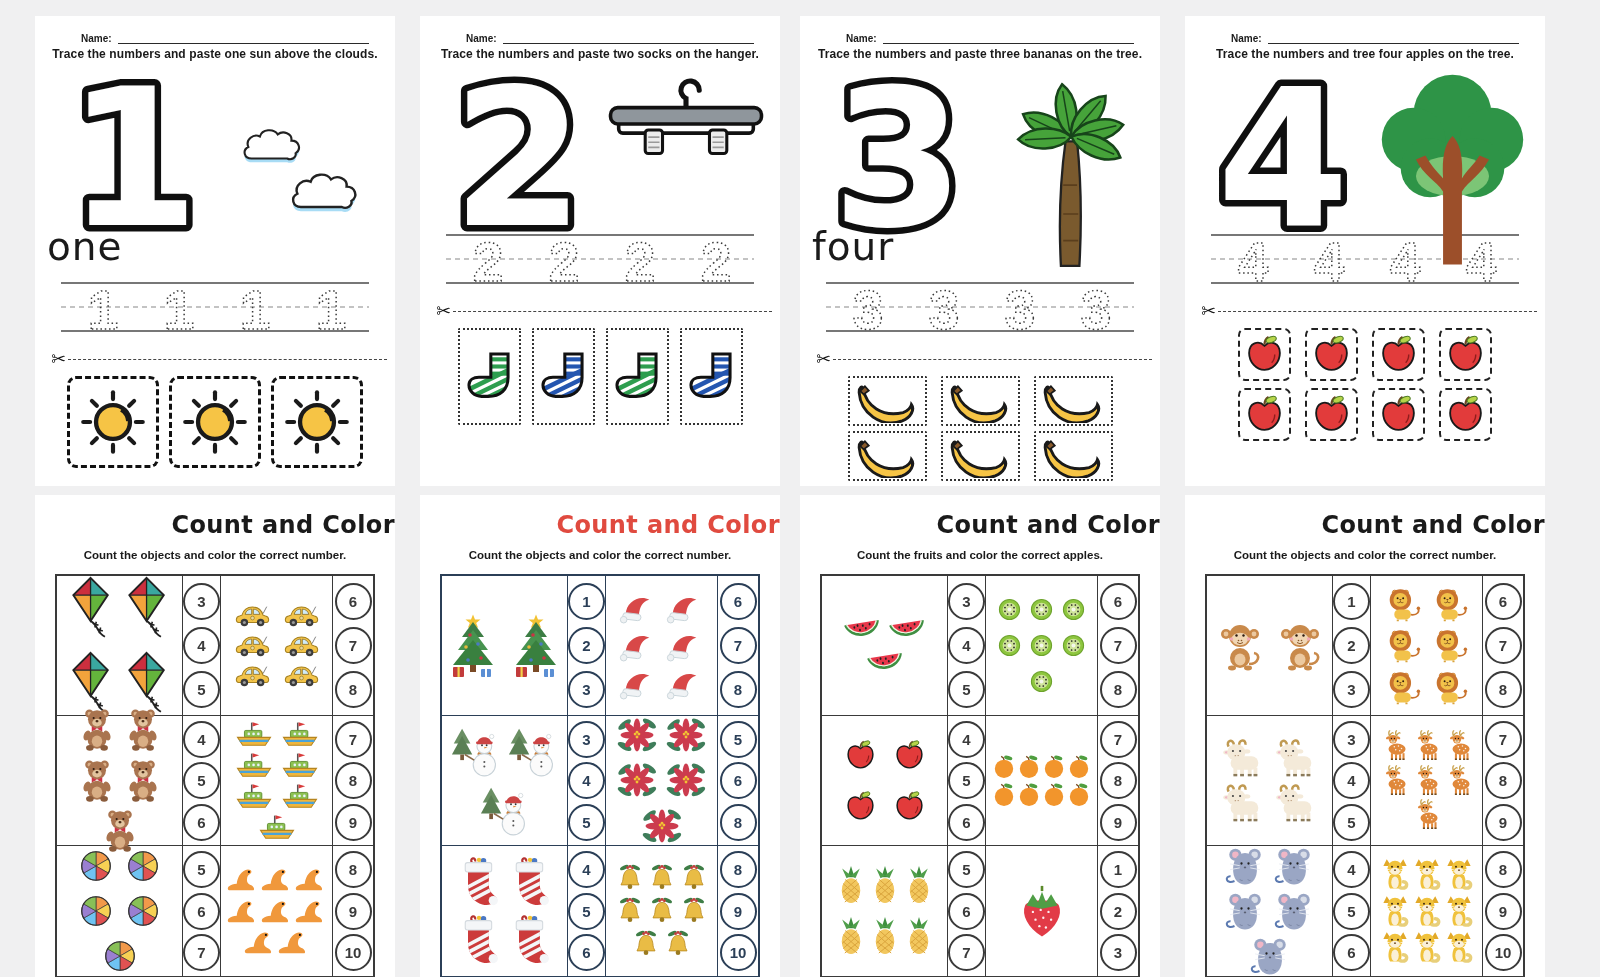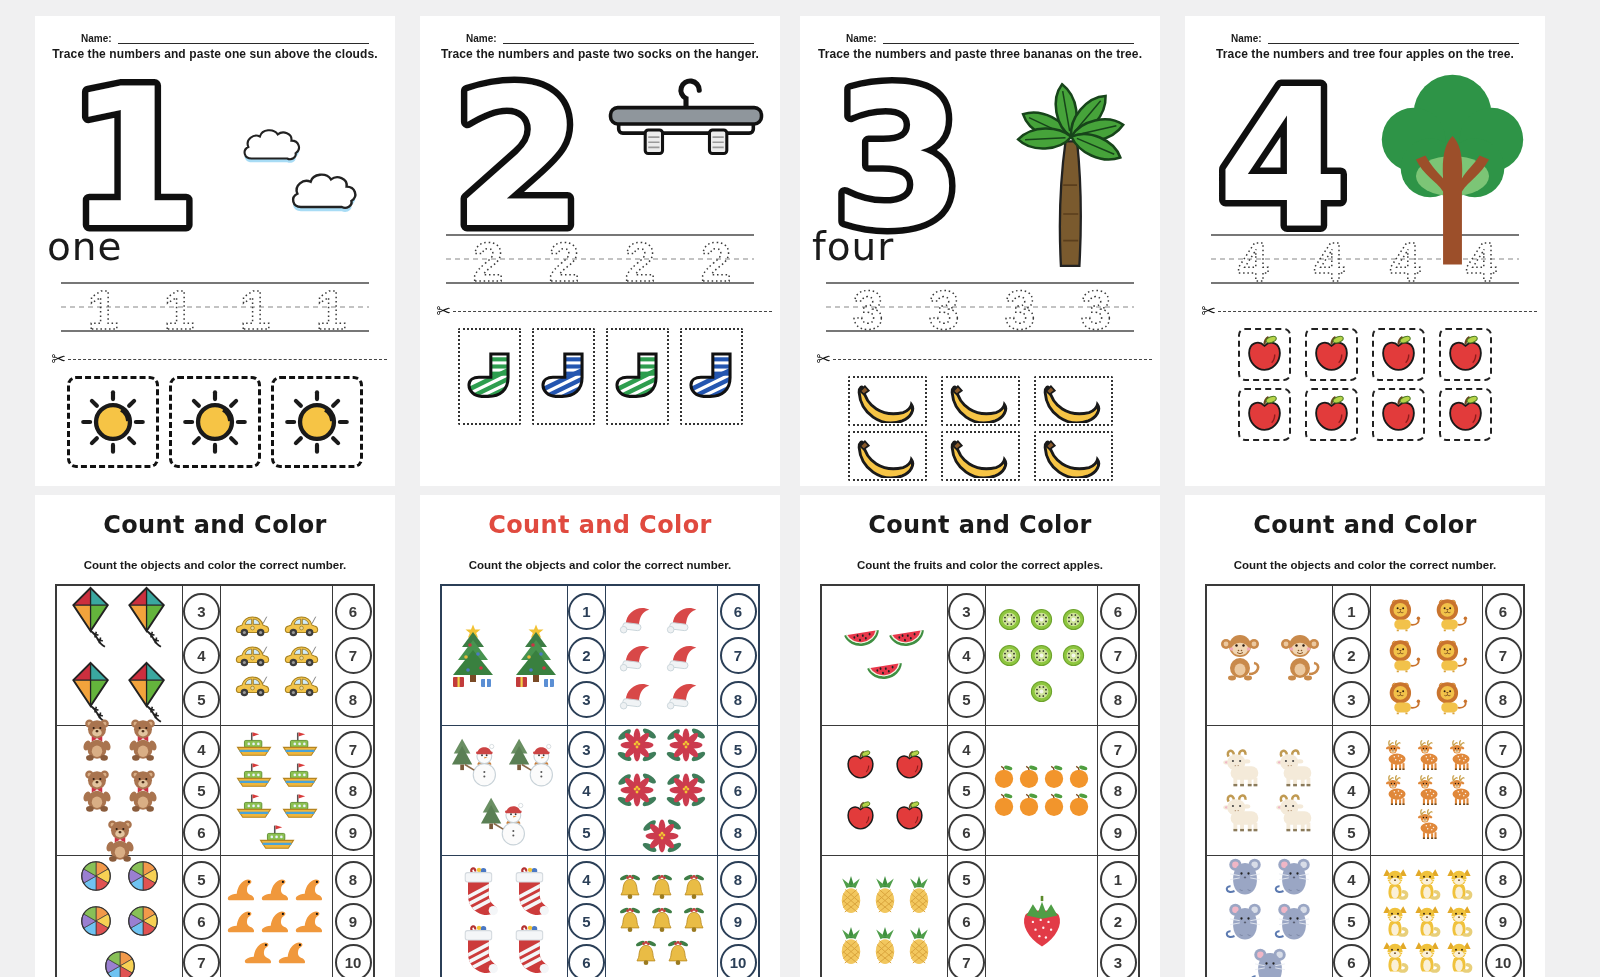--- a/index.html
+++ b/index.html
@@ -21,23 +21,23 @@
   .word{width:180px;margin-left:12px;text-align:left;font-family:"DejaVu Sans",sans-serif;
         font-size:39px;font-weight:400;letter-spacing:1px;line-height:48px;height:48px;position:relative;z-index:2;}
   .trace-line{margin:8px 26px 0;height:56px;}
   .cut-row{display:flex;align-items:center;margin:14px 8px 0 16px;height:20px;}
   .scissors{font-size:18px;line-height:18px;margin-right:2px;color:#111;}
   .cut-dash{flex:1;border-top:1.7px dashed #444;}
   .paste-area{display:flex;flex-wrap:wrap;justify-content:center;align-content:flex-start;margin:7px auto 0;}
   .paste-box{display:flex;align-items:center;justify-content:center;box-sizing:border-box;}
 
   
-  .cc-title{text-align:center;font-family:"DejaVu Sans",sans-serif;font-size:24px;font-weight:800;
+  .cc-title{text-align:right;font-family:"DejaVu Sans",sans-serif;font-size:24px;font-weight:800;
             letter-spacing:0.4px;margin-top:16px;}
-  .cc-sub{text-align:center;font-size:11.5px;font-weight:700;margin-top:20px;}
+  .cc-sub{text-align:center;font-size:11.5px;font-weight:700;margin-top:10px;}
   .cc-grid{display:grid;margin:13px auto 0;width:316px;border:2.2px solid var(--bc);
            grid-template-columns:126px 38px 112px 40px;grid-template-rows:140px 130px 130px;}
   .cell{box-sizing:border-box;border-right:1.7px solid var(--bc);border-bottom:1.7px solid var(--bc);}
   .cell.lastcol{border-right:none}.cell.lastrow{border-bottom:none}
   .obj-cell{display:flex;flex-wrap:wrap;align-items:center;justify-content:center;align-content:center;padding:3px;}
   .obj{display:flex;align-items:center;justify-content:center;}
   .num-cell{display:flex;flex-direction:column;align-items:center;justify-content:space-evenly;}
   .num-circle{width:33px;height:33px;border:2px solid var(--bc);border-radius:50%;display:flex;
               align-items:center;justify-content:center;font-size:15px;font-weight:700;color:var(--bc);
               background:#fff;}

